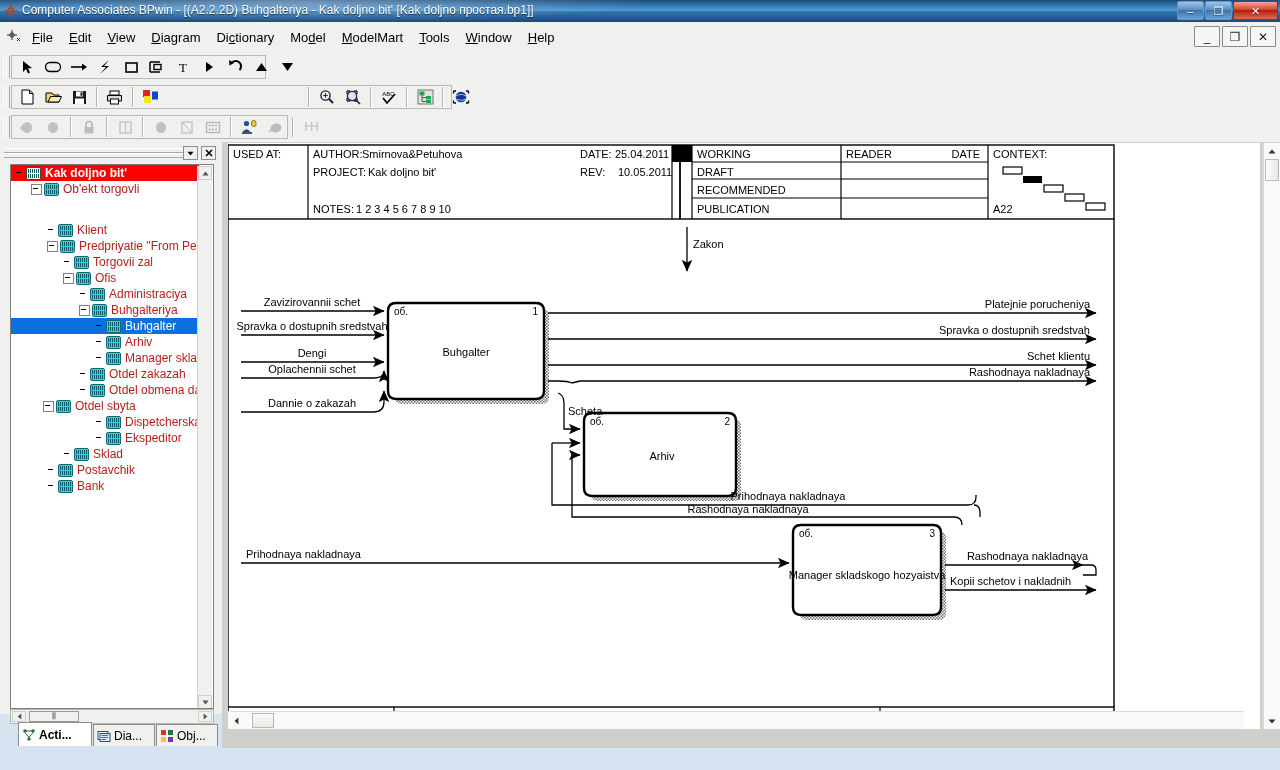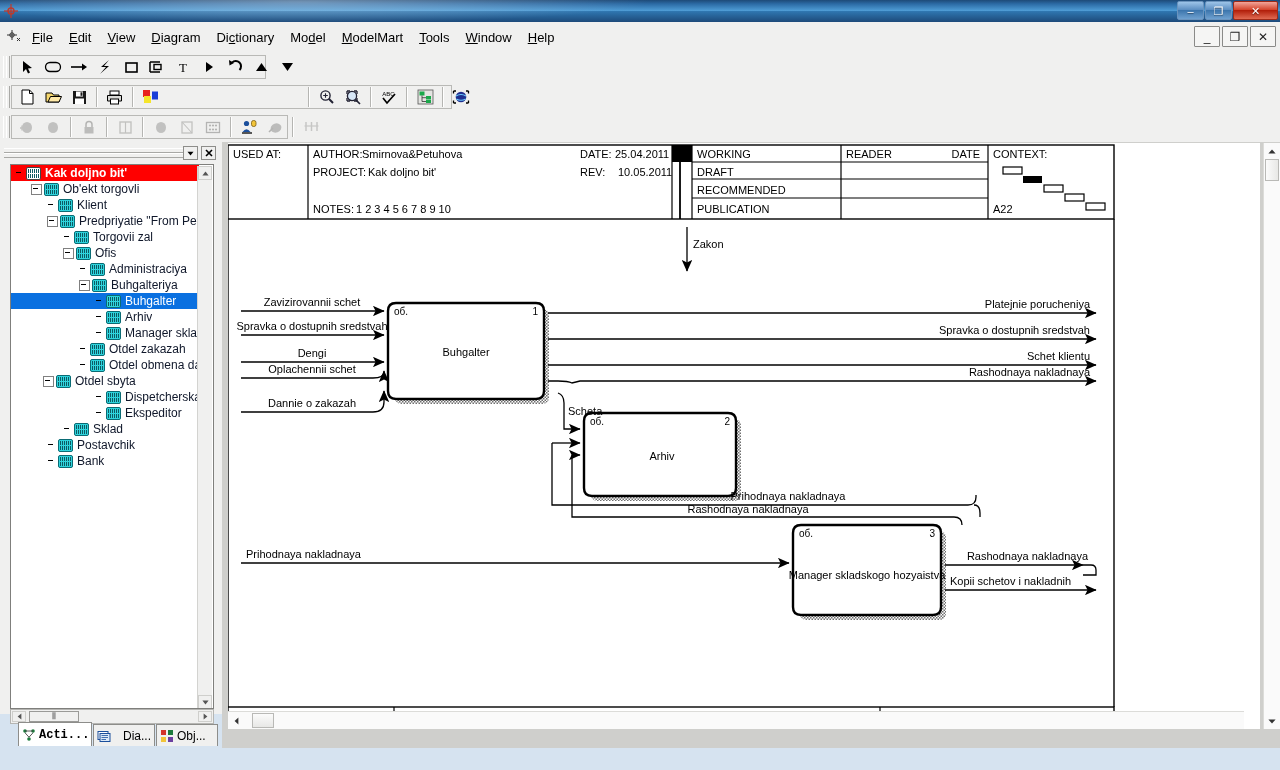--- a/index.html
+++ b/index.html
@@ -130,21 +130,21 @@
   .treescroll{
     position:absolute;right:1px;top:1px;width:14px;height:543px;background:#f0f0ef;
     border-left:1px solid #d3d3d0;
   }
   .tsbtn{width:14px;height:14px;display:flex;align-items:center;justify-content:center;
     background:#f0f0ef;border:1px solid #cfcfcc;box-sizing:border-box;}
   .tsbtn.bot{position:absolute;bottom:0;left:0;}
   .tree{position:absolute;left:0;top:0;width:188px;}
   .tnode{
     position:relative;height:16px;display:flex;align-items:center;white-space:nowrap;
-    font-size:12px;color:#0f172a;
+    font-size:12px;color:#b91c1c;
   }
   .tnode.sel-root{background:#ff0000;color:#ffffff;font-weight:bold;}
   .tnode.sel-blue{background:#0a70e0;color:#ffffff;}
   .tnode.sel-blue .tlabel{color:#fff;}
   .texp{
     width:9px;height:9px;border:1px solid #808080;background:#fff;
     display:inline-block;position:relative;margin-right:2px;flex:0 0 auto;
   }
   .texp:before{content:"";position:absolute;left:1px;top:3px;width:5px;height:1px;background:#000;}
   .texp.spacer{border:none;background:transparent;}
@@ -224,20 +224,21 @@
 
   <div class="titlebar">
     <div class="glow"></div>
     <div class="app-ico">
       <svg width="16" height="16" viewBox="0 0 16 16">
         <circle cx="8" cy="8" r="3" fill="none" stroke="#c0392b" stroke-width="1.4"></circle>
         <line x1="8" y1="1" x2="8" y2="15" stroke="#c0392b" stroke-width="1.2"></line>
         <line x1="1" y1="8" x2="15" y2="8" stroke="#c0392b" stroke-width="1.2"></line>
       </svg>
     </div>
+    <div class="title-text">Computer Associates BPwin - [(A2.2.2D) Buhgalteriya - Kak doljno bit'  [Kak doljno простая.bp1]]</div>
     <div class="wincontrols">
       <div class="wcbtn">
           <span>–</span>
         </div>
       <div class="wcbtn">
           <span>❐</span>
         </div>
       <div class="wcbtn close">
           <span>✕</span>
         </div>
@@ -535,21 +536,21 @@
           <div class="tnode sel-root" style="padding-left: 4px;">
             <span class="texp spacer"></span>
             <span class="ticon" style="background: rgb(255, 255, 255); border-color: rgb(68, 68, 68);"></span>
             <span class="tlabel">Kak doljno bit'</span>
           </div>
           <div class="tnode" style="padding-left: 20px;">
             <span class="texp"></span>
             <span class="ticon"></span>
             <span class="tlabel">Ob'ekt torgovli</span>
           </div>
-          <div class="tnode" style="padding-left: 36px;">
+          <div class="tnode" style="padding-left: 36px; margin-top: 25px;">
             <span class="texp spacer"></span>
             <span class="ticon"></span>
             <span class="tlabel">Klient</span>
           </div>
           <div class="tnode" style="padding-left: 36px;">
             <span class="texp"></span>
             <span class="ticon"></span>
             <span class="tlabel">Predpriyatie  "From Petrov</span>
           </div>
           <div class="tnode" style="padding-left: 52px;">
@@ -653,32 +654,32 @@
         </div>
       <div class="ar" style="right:1px;">
         <svg width="5" height="7" viewBox="0 0 5 7">
             <path d="M4.4 3.5 L0.6 0.4 L0.6 6.6 Z" fill="#555"></path>
           </svg>
       </div>
     </div>
   </div>
 
   <div class="tabstrip">
-    <div class="tab active" style="left:10px;width:74px;font-family:Liberation Mono, monospace;">
+    <div class="tab active" style="left:10px;width:74px;">
       <span class="tabico">
         <svg width="14" height="14" viewBox="0 0 14 14">
             <circle cx="3" cy="3" r="1.8" fill="#1b7a3c"></circle>
             <circle cx="11" cy="3" r="1.8" fill="#1b7a3c"></circle>
             <circle cx="7" cy="11" r="1.8" fill="#1b7a3c"></circle>
             <path d="M3 4.8 L7 9.2 M11 4.8 L7 9.2 M3 3 L11 3" stroke="#444" stroke-width="0.9" fill="none"></path>
           </svg>
       </span>
       <span>Acti...</span>
     </div>
-    <div class="tab" style="left:85px;width:62px;justify-content:space-between;">
+    <div class="tab" style="left:85px;width:62px;">
       <span class="tabico">
         <svg width="14" height="14" viewBox="0 0 14 14">
             <rect x="1" y="2.5" width="10" height="8" fill="#fff" stroke="#1b4f9c" stroke-width="1"></rect>
             <rect x="3" y="4.5" width="10" height="8" fill="#dce9f7" stroke="#1b4f9c" stroke-width="1"></rect>
             <path d="M4.5 6.5 L11 6.5 M4.5 8.5 L11 8.5 M4.5 10.5 L9 10.5" stroke="#1b4f9c" stroke-width="0.8"></path>
           </svg>
       </span>
       <span>Dia...</span>
     </div>
     <div class="tab" style="left:148px;width:62px;">

